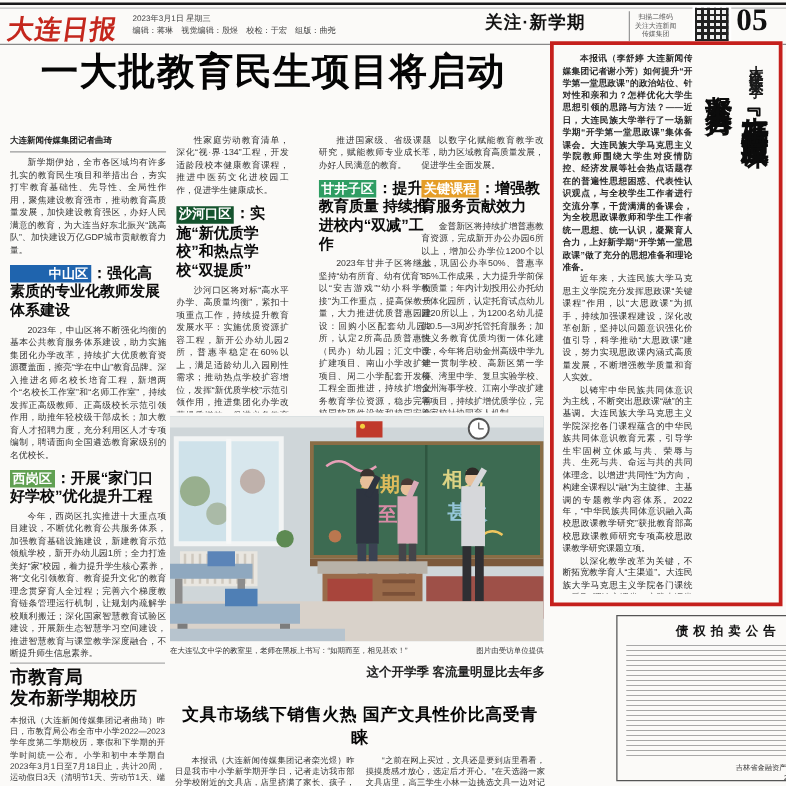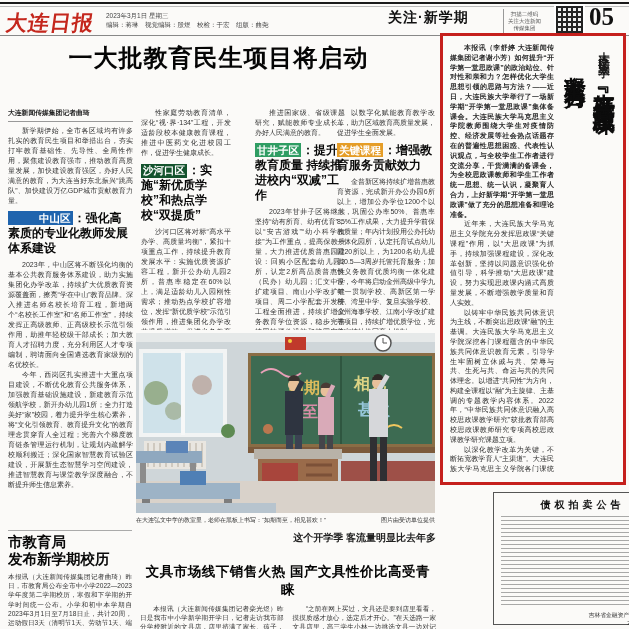--- a/index.html
+++ b/index.html
@@ -19,21 +19,21 @@
   .qr { position:absolute; left:556px; top:6px; width:27px; height:27px;
         background:
           repeating-linear-gradient(90deg,#222 0 2px,transparent 2px 5px),
           repeating-linear-gradient(0deg,#222 0 2px,#eee 2px 5px); outline:2px solid #fff; }
   .pagenum { position:absolute; left:589px; top:3px; font-family:"Liberation Serif",serif; font-size:25px; font-weight:700; color:#111; }
   .hdrrule { position:absolute; left:0; top:35px; width:629px; height:1px; background:#888; }
 
   
   .headline { position:absolute; left:0; top:41px; width:437px; text-align:center; color:#050505; }
   .headline .h1a { font-size:27px; font-weight:900; letter-spacing:2px; line-height:30px; }
-  .headline .h1b { font-size:24px; font-weight:900; letter-spacing:1px; line-height:33px; }
+  .headline .h1b { font-size:30px; font-weight:900; letter-spacing:1px; line-height:33px; }
 
   
   .col { position:absolute; overflow:hidden; font-size:7px; line-height:10px; text-align:justify; color:#333; }
   .col p { text-indent:2em; }
   .byline { font-size:6.8px; font-weight:700; color:#222; text-indent:0 !important; }
   .byrule { height:1px; background:#999; margin:3px 0 4px 0; }
   .shead { font-size:12px; font-weight:900; color:#0a0a0a; line-height:15px; margin:5px 0 4px 0; text-align:left; text-indent:0; }
   .chip { display:inline-block; color:#fff; font-size:10.5px; font-weight:700; padding:0 2px; line-height:14px; margin-right:1px; }
 
   
@@ -101,20 +101,21 @@
   <div class="headline">
     <div class="h1b">一大批教育民生项目将启动</div>
   </div>
 
   <div class="col" style="left:8px; top:108px; width:125px; height:420px;">
     <div class="byline">大连新闻传媒集团记者曲琦</div>
     <div class="byrule"></div>
     <p>新学期伊始，全市各区域均有许多扎实的教育民生项目和举措出台，夯实打牢教育基础性、先导性、全局性作用，聚焦建设教育强市，推动教育高质量发展，加快建设教育强区，办好人民满意的教育，为大连当好东北振兴“跳高队”、加快建设万亿GDP城市贡献教育力量。</p>
     <div class="shead"><span class="chip" style="background-color: rgb(31, 100, 174); padding-left: 31px;">中山区</span><span>：强化高素质的专业化教师发展体系建设</span></div>
     <p>2023年，中山区将不断强化均衡的基本公共教育服务体系建设，助力实施集团化办学改革，持续扩大优质教育资源覆盖面，擦亮“学在中山”教育品牌。深入推进名师名校长培育工程，新增两个“名校长工作室”和“名师工作室”，持续发挥正高级教师、正高级校长示范引领作用，助推年轻校级干部成长；加大教育人才招聘力度，充分利用区人才专项编制，聘请面向全国遴选教育家级别的名优校长。</p>
+    <div class="shead"><span class="chip" style="background-color: rgb(97, 160, 82);">西岗区</span><span>：开展“家门口好学校”优化提升工程</span></div>
     <p>今年，西岗区扎实推进十大重点项目建设，不断优化教育公共服务体系，加强教育基础设施建设，新建教育示范领航学校，新开办幼儿园1所；全力打造美好“家”校园，着力提升学生核心素养，将“文化引领教育、教育提升文化”的教育理念贯穿育人全过程；完善六个梯度教育链条管理运行机制，让规划内疏解学校顺利搬迁；深化国家智慧教育试验区建设，开展新生态智慧学习空间建设，推进智慧教育与课堂教学深度融合，不断提升师生信息素养。</p>
   </div>
 
   <div class="col" style="left:141px; top:108px; width:90px; height:222px;">
     <p>性家庭劳动教育清单，深化“视·界·134”工程，开发适龄段校本健康教育课程，推进中医药文化进校园工作，促进学生健康成长。</p>
     <div class="shead"><span class="chip" style="background-color: #14532d; font-family: Liberation Mono, monospace;">沙河口区</span><span>：实施“新优质学校”和热点学校“双提质”</span></div>
     <p>沙河口区将对标“高水平办学、高质量均衡”，紧扣十项重点工作，持续提升教育发展水平：实施优质资源扩容工程，新开公办幼儿园2所，普惠率稳定在60%以上，满足适龄幼儿入园刚性需求；推动热点学校扩容增位，发挥“新优质学校”示范引领作用，推进集团化办学改革提质增效，促进义务教育优质均衡发展。</p>
   </div>
 
   <div class="col" style="left:255px; top:108px; width:90px; height:222px;">

